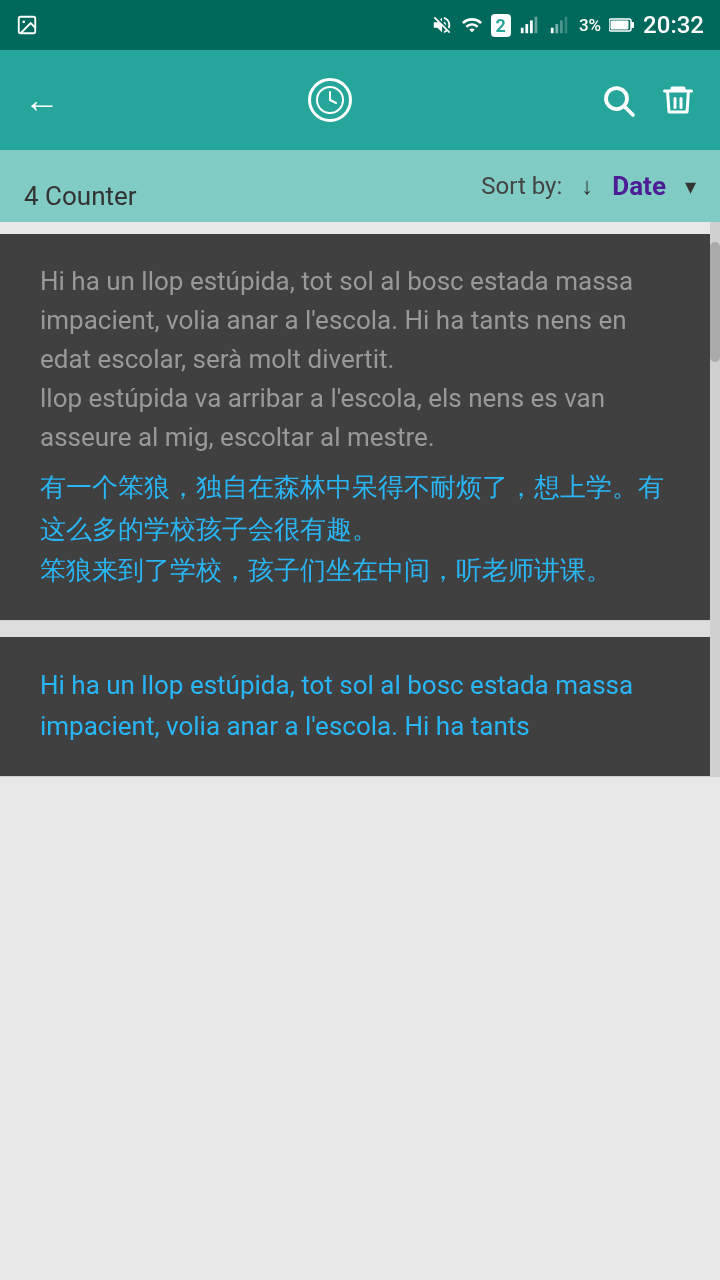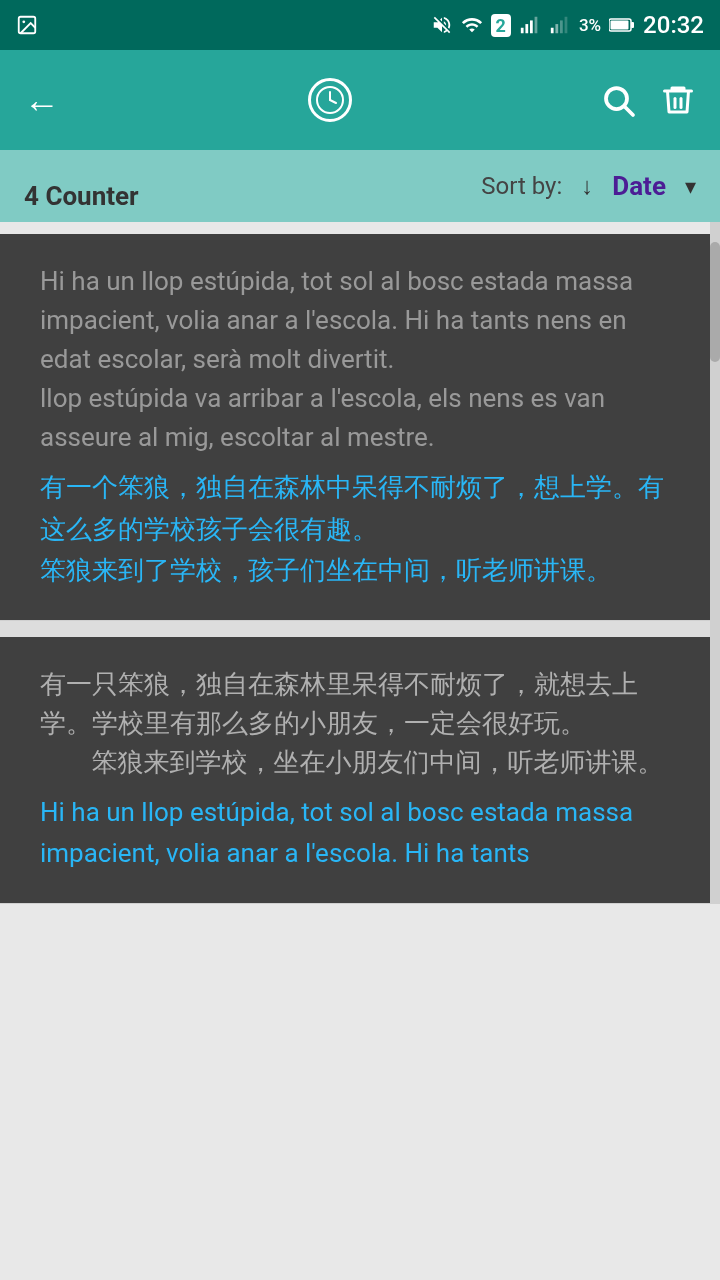--- a/index.html
+++ b/index.html
@@ -77,21 +77,21 @@
       height: 72px;
       background: #80cbc4;
       display: flex;
       align-items: center;
       justify-content: space-between;
       padding: 0 24px;
     }
     .sort-bar-counter {
       font-size: 26px;
       color: #333;
-      font-weight: 700;
+      font-weight: 400;
       margin-top: 20px;
     }
     .sort-bar-right {
       display: flex;
       align-items: center;
       gap: 19px;
     }
     .sort-by-label {
       font-size: 24px;
       color: #444;
@@ -253,21 +253,20 @@
   <div class="scroll-area">
 
     <div class="history-card" style="margin-top:12px;">
       <div class="text-grey">Hi ha un llop estúpida, tot sol al bosc estada massa impacient, volia anar a l'escola. Hi ha tants nens en edat escolar, serà molt divertit.<br>llop estúpida va arribar a l'escola, els nens es van asseure al mig, escoltar al mestre.</div>
       <div class="text-blue">有一个笨狼，独自在森林中呆得不耐烦了，想上学。有这么多的学校孩子会很有趣。<br>笨狼来到了学校，孩子们坐在中间，听老师讲课。</div>
     </div>
 
     <div style="height:16px;background:#ddd;"></div>
 
     <div class="history-card">
-      <div class="text-grey" style="color:#b0b0b0;">有一只笨狼，独自在森林里呆得不耐烦了，就想去上学。学校里有那么多的小朋友，一定会很好玩。<br>&nbsp;&nbsp;&nbsp;&nbsp;&nbsp;&nbsp;&nbsp;&nbsp;笨狼来到学校，坐在小朋友们中间，听老师讲课。</div>
       <div class="text-blue">Hi ha un llop estúpida, tot sol al bosc estada massa impacient, volia anar a l'escola. Hi ha tants</div>
     </div>
 
   </div>
 
   <div class="scrollbar">
     <div class="scrollbar-thumb"></div>
   </div>
 </div>
 

